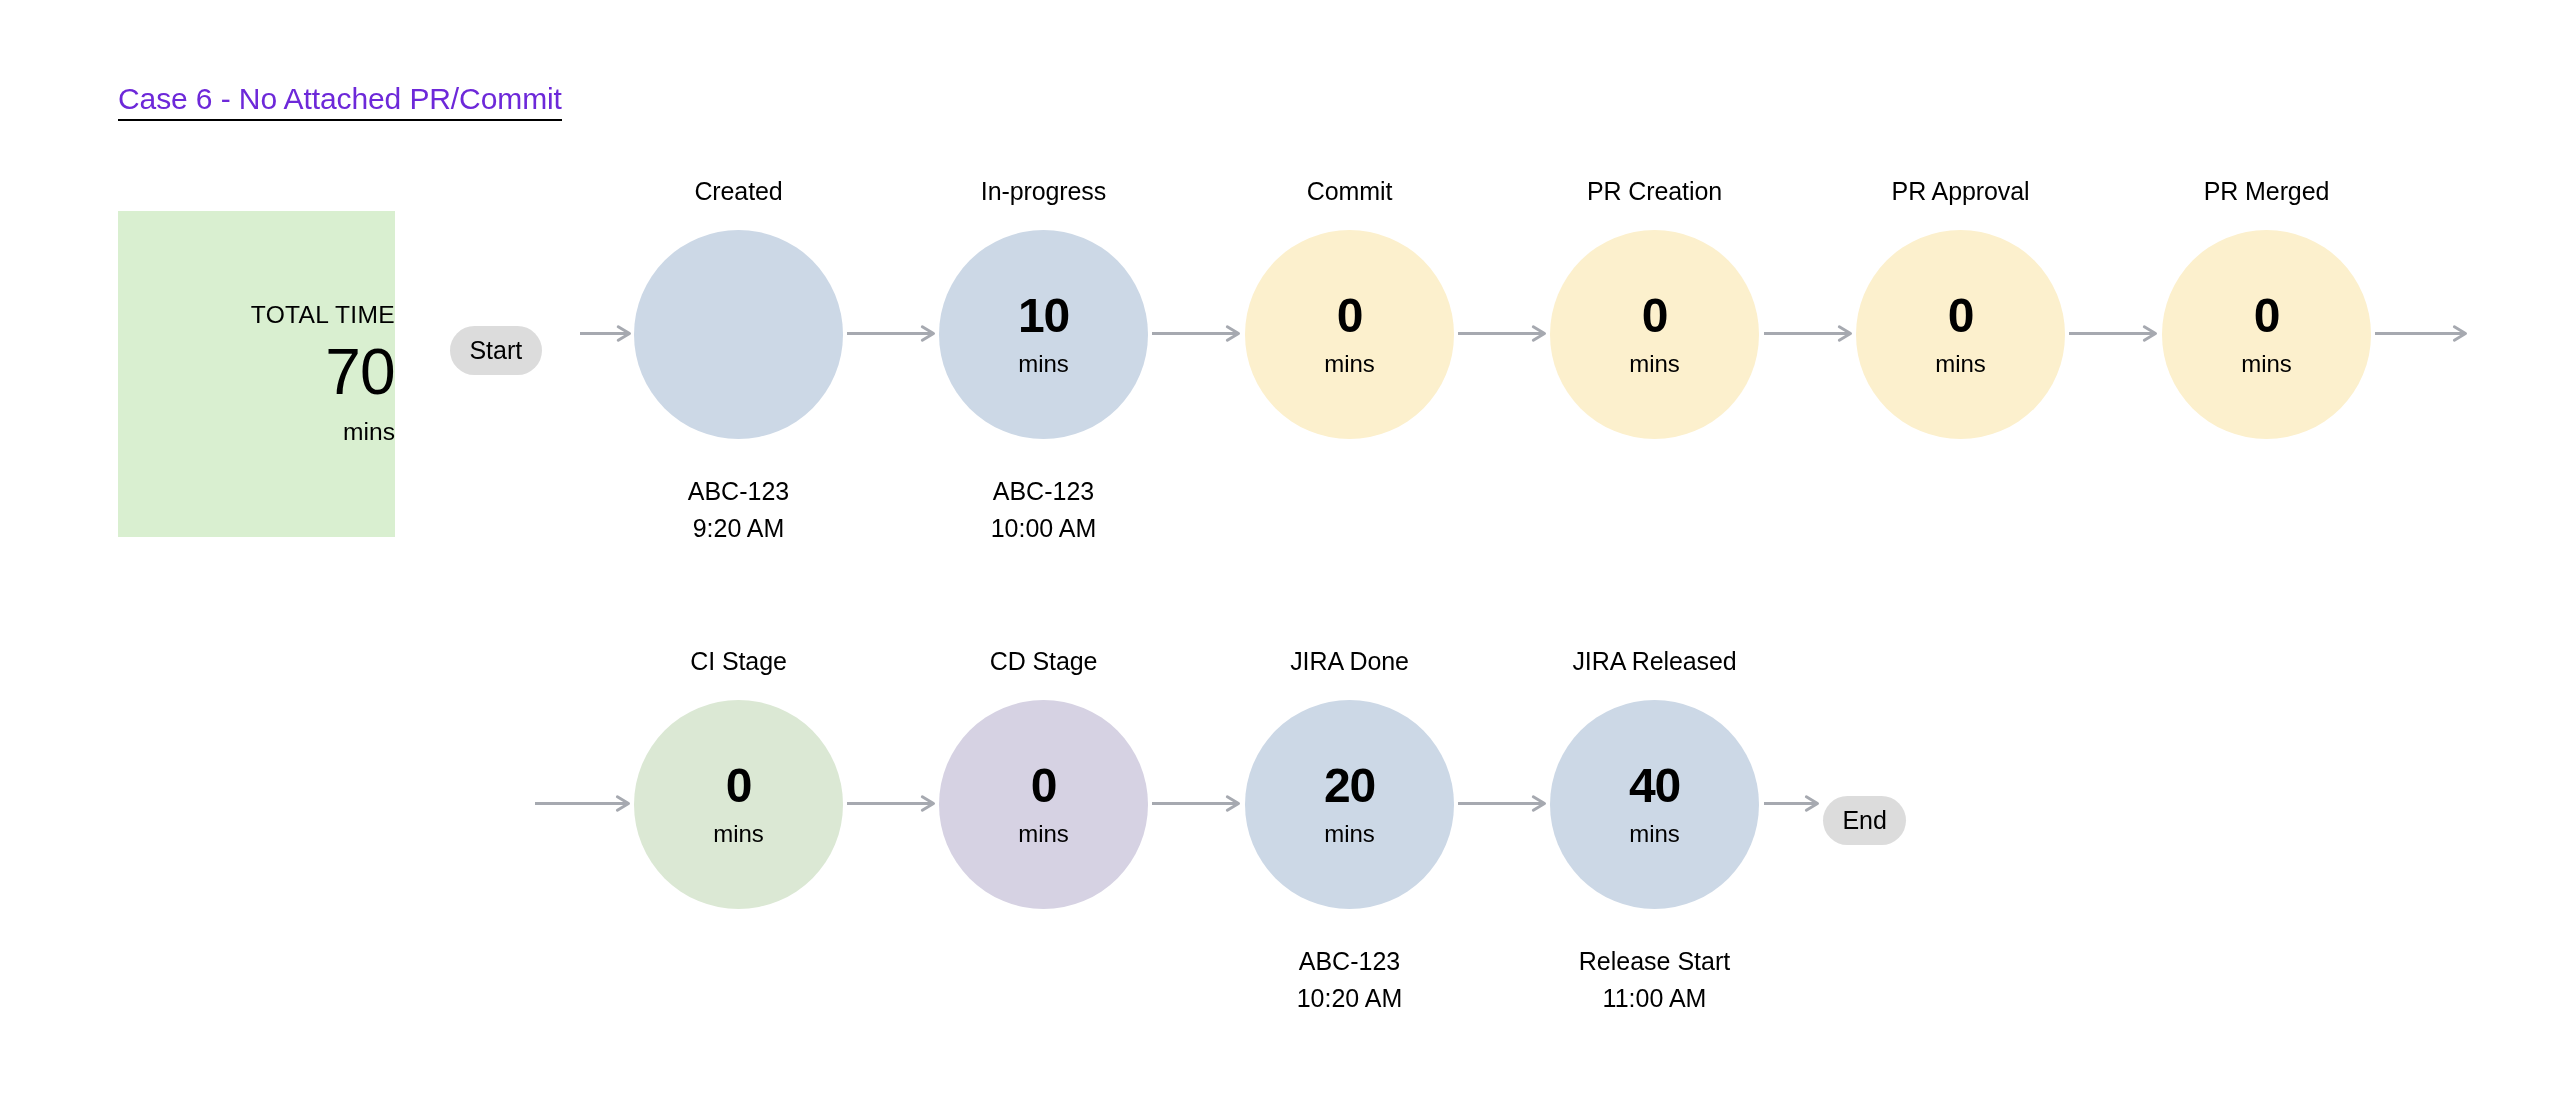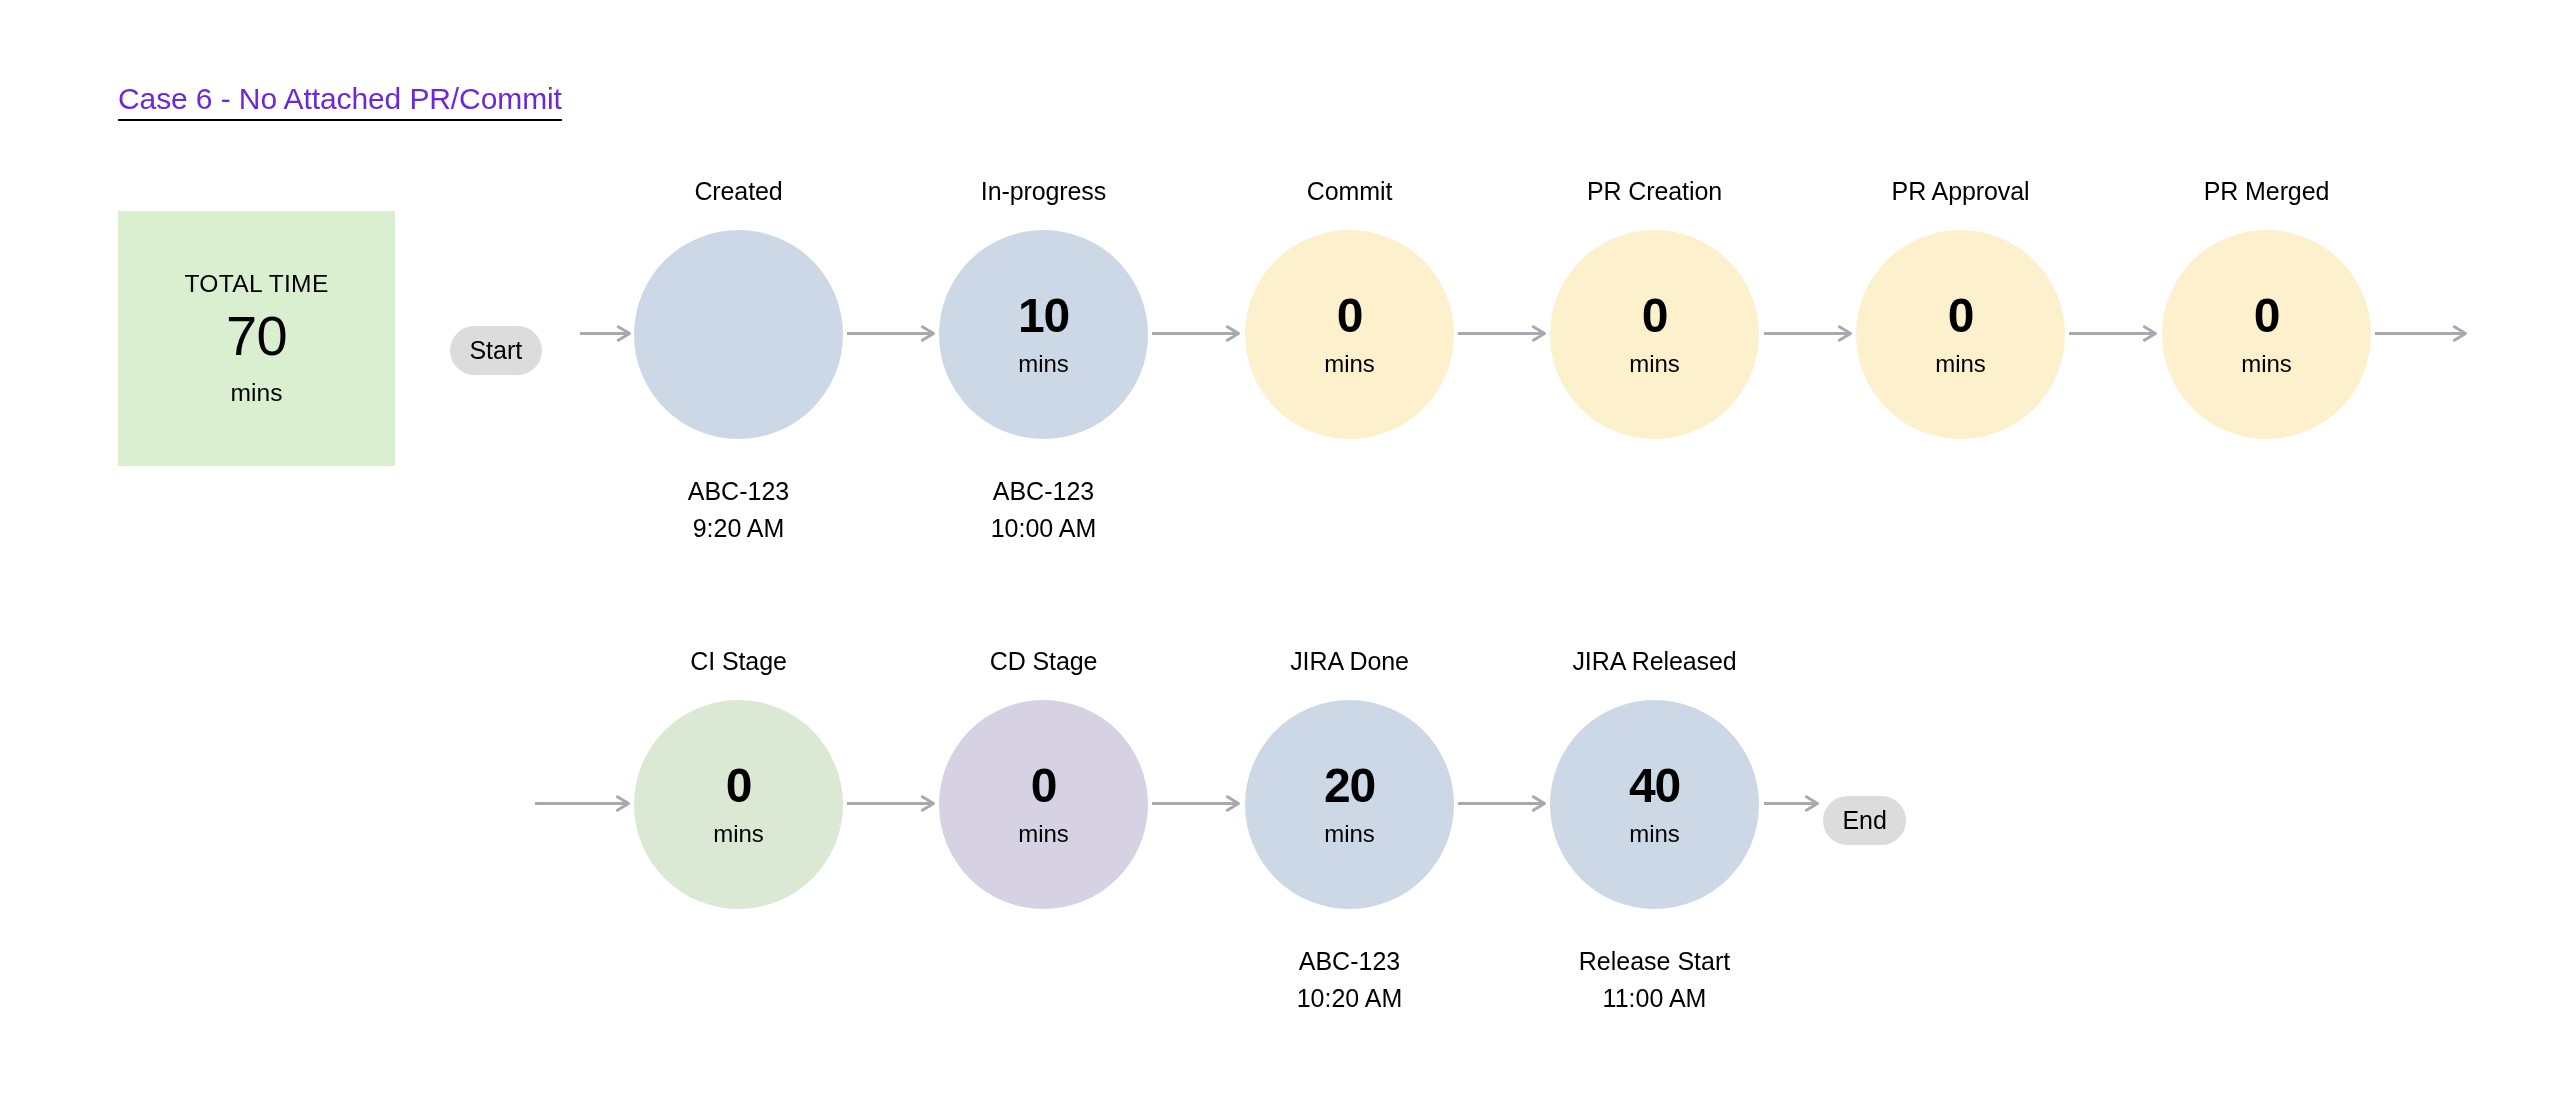--- a/index.html
+++ b/index.html
@@ -30,36 +30,36 @@
     line-height: 1.05;
     white-space: nowrap;
   }
 
   
   #total-time-card {
     position: absolute;
     left: 118px;
     top: 211px;
     width: 277px;
-    height: 255px;
+    height: 326px;
     background: #d9efd0;
     display: flex;
     flex-direction: column;
-    align-items: center;
+    align-items: flex-end;
     justify-content: center;
     box-sizing: border-box;
   }
   #total-time-card .tt-label {
     font-size: 24.6px;
     letter-spacing: 0.3px;
     line-height: 1;
     margin-bottom: 12px;
   }
   #total-time-card .tt-value {
-    font-size: 56px;
+    font-size: 64px;
     font-weight: 400;
     line-height: 1;
     letter-spacing: -0.7px;
   }
   #total-time-card .tt-unit {
     font-size: 24.6px;
     line-height: 1;
     margin-top: 16.4px;
   }
 

